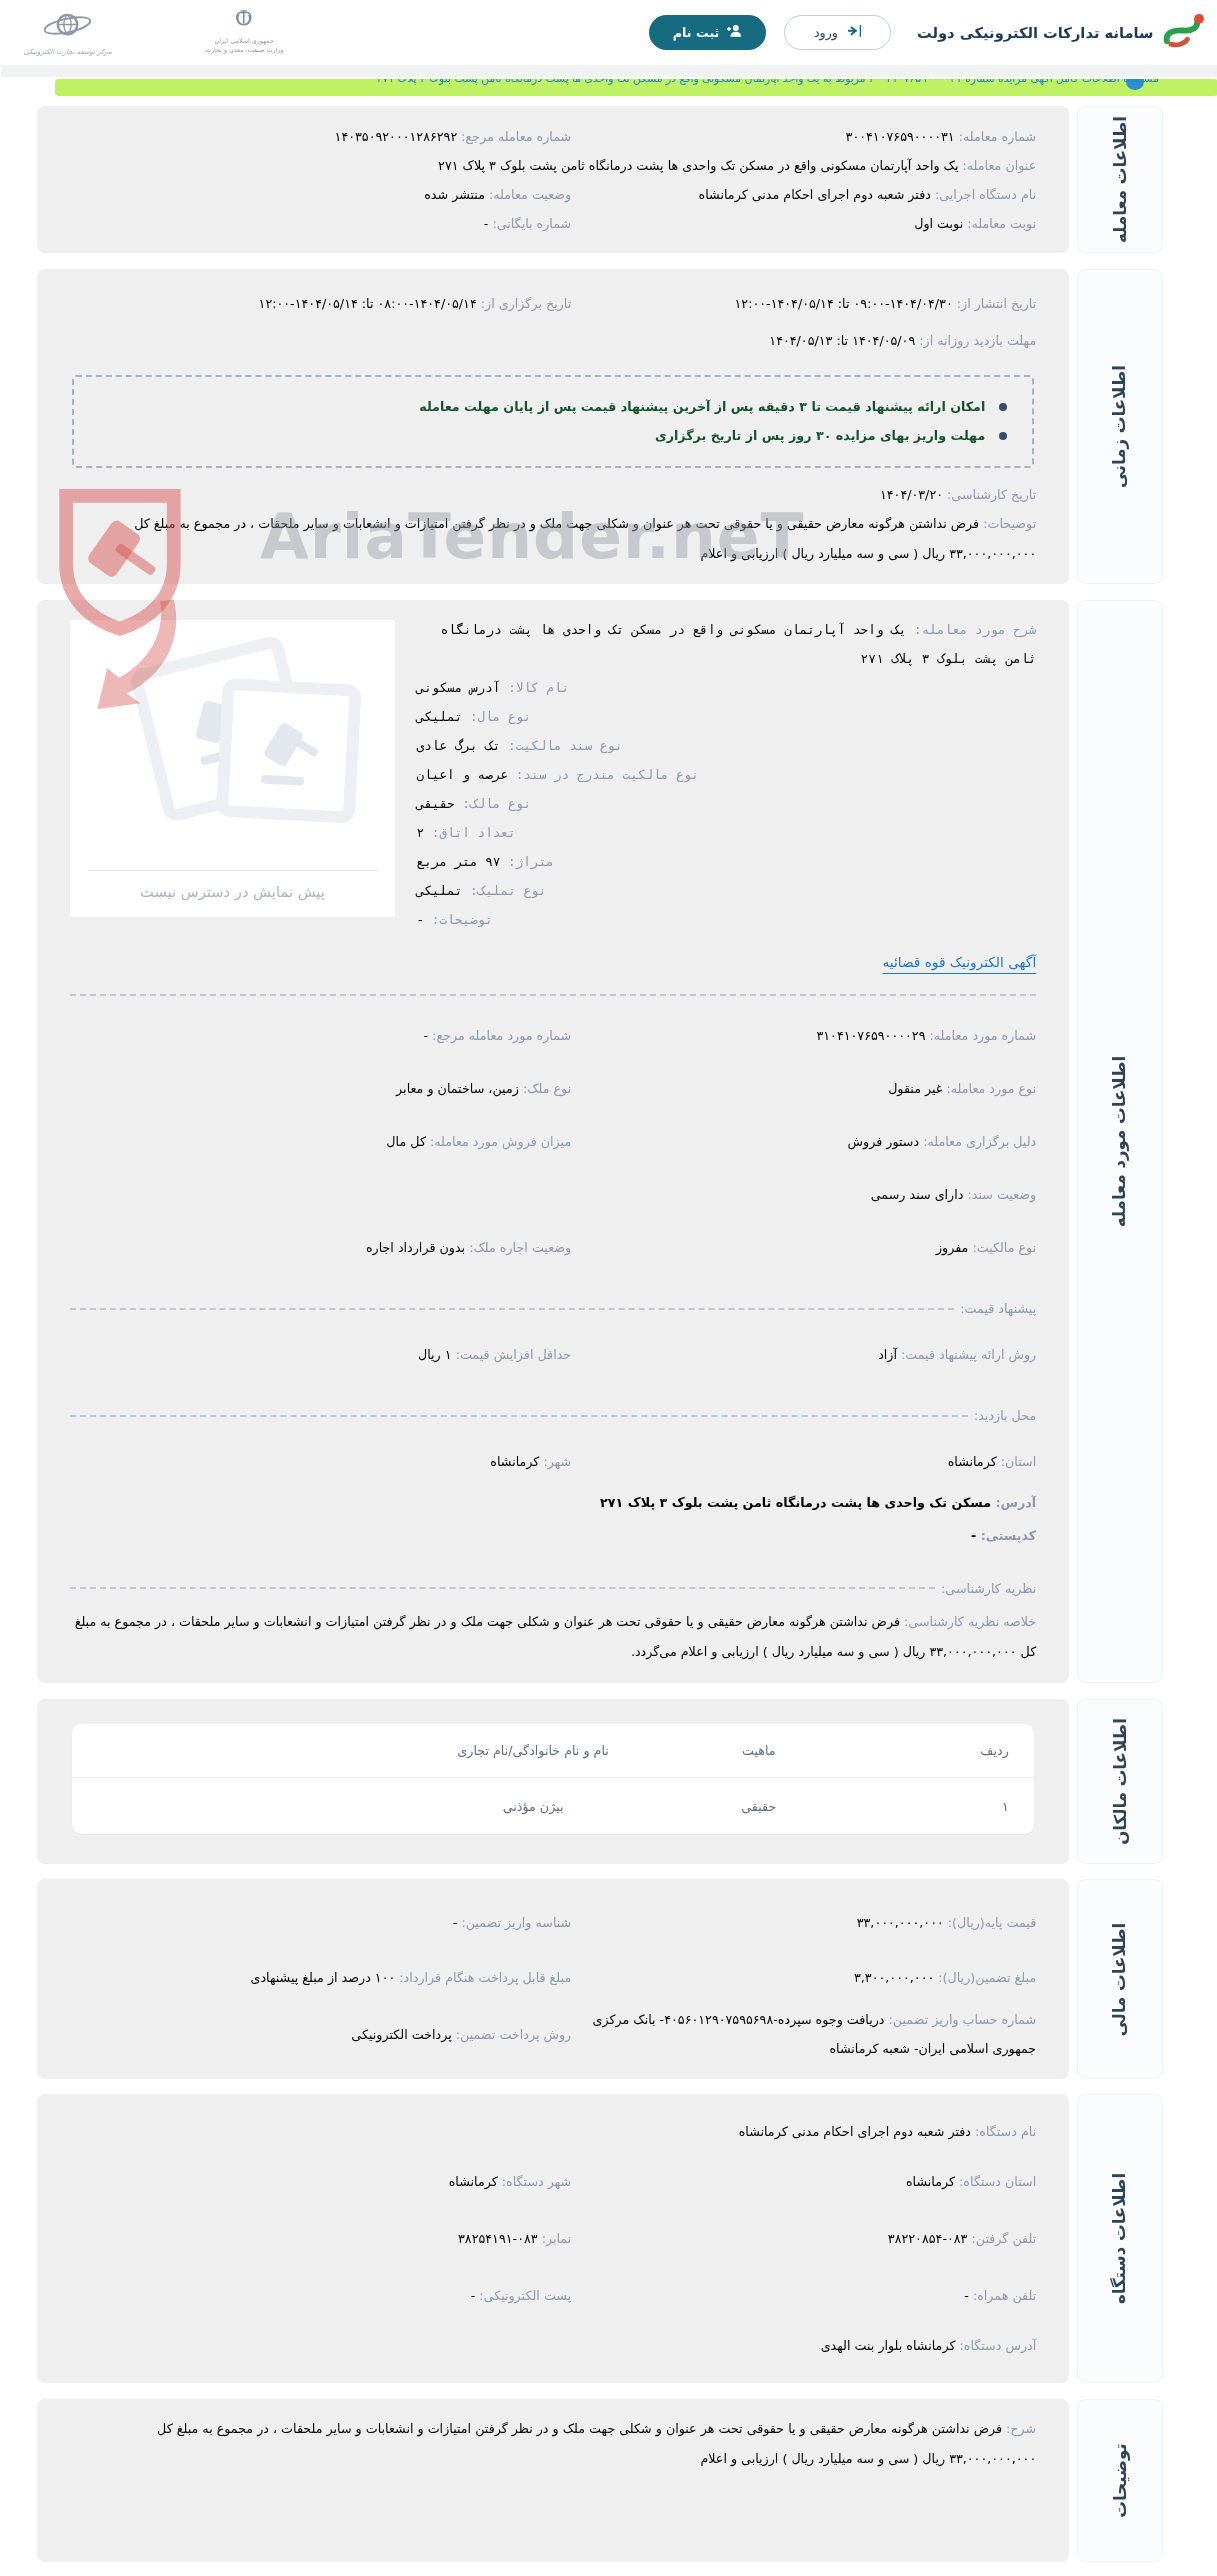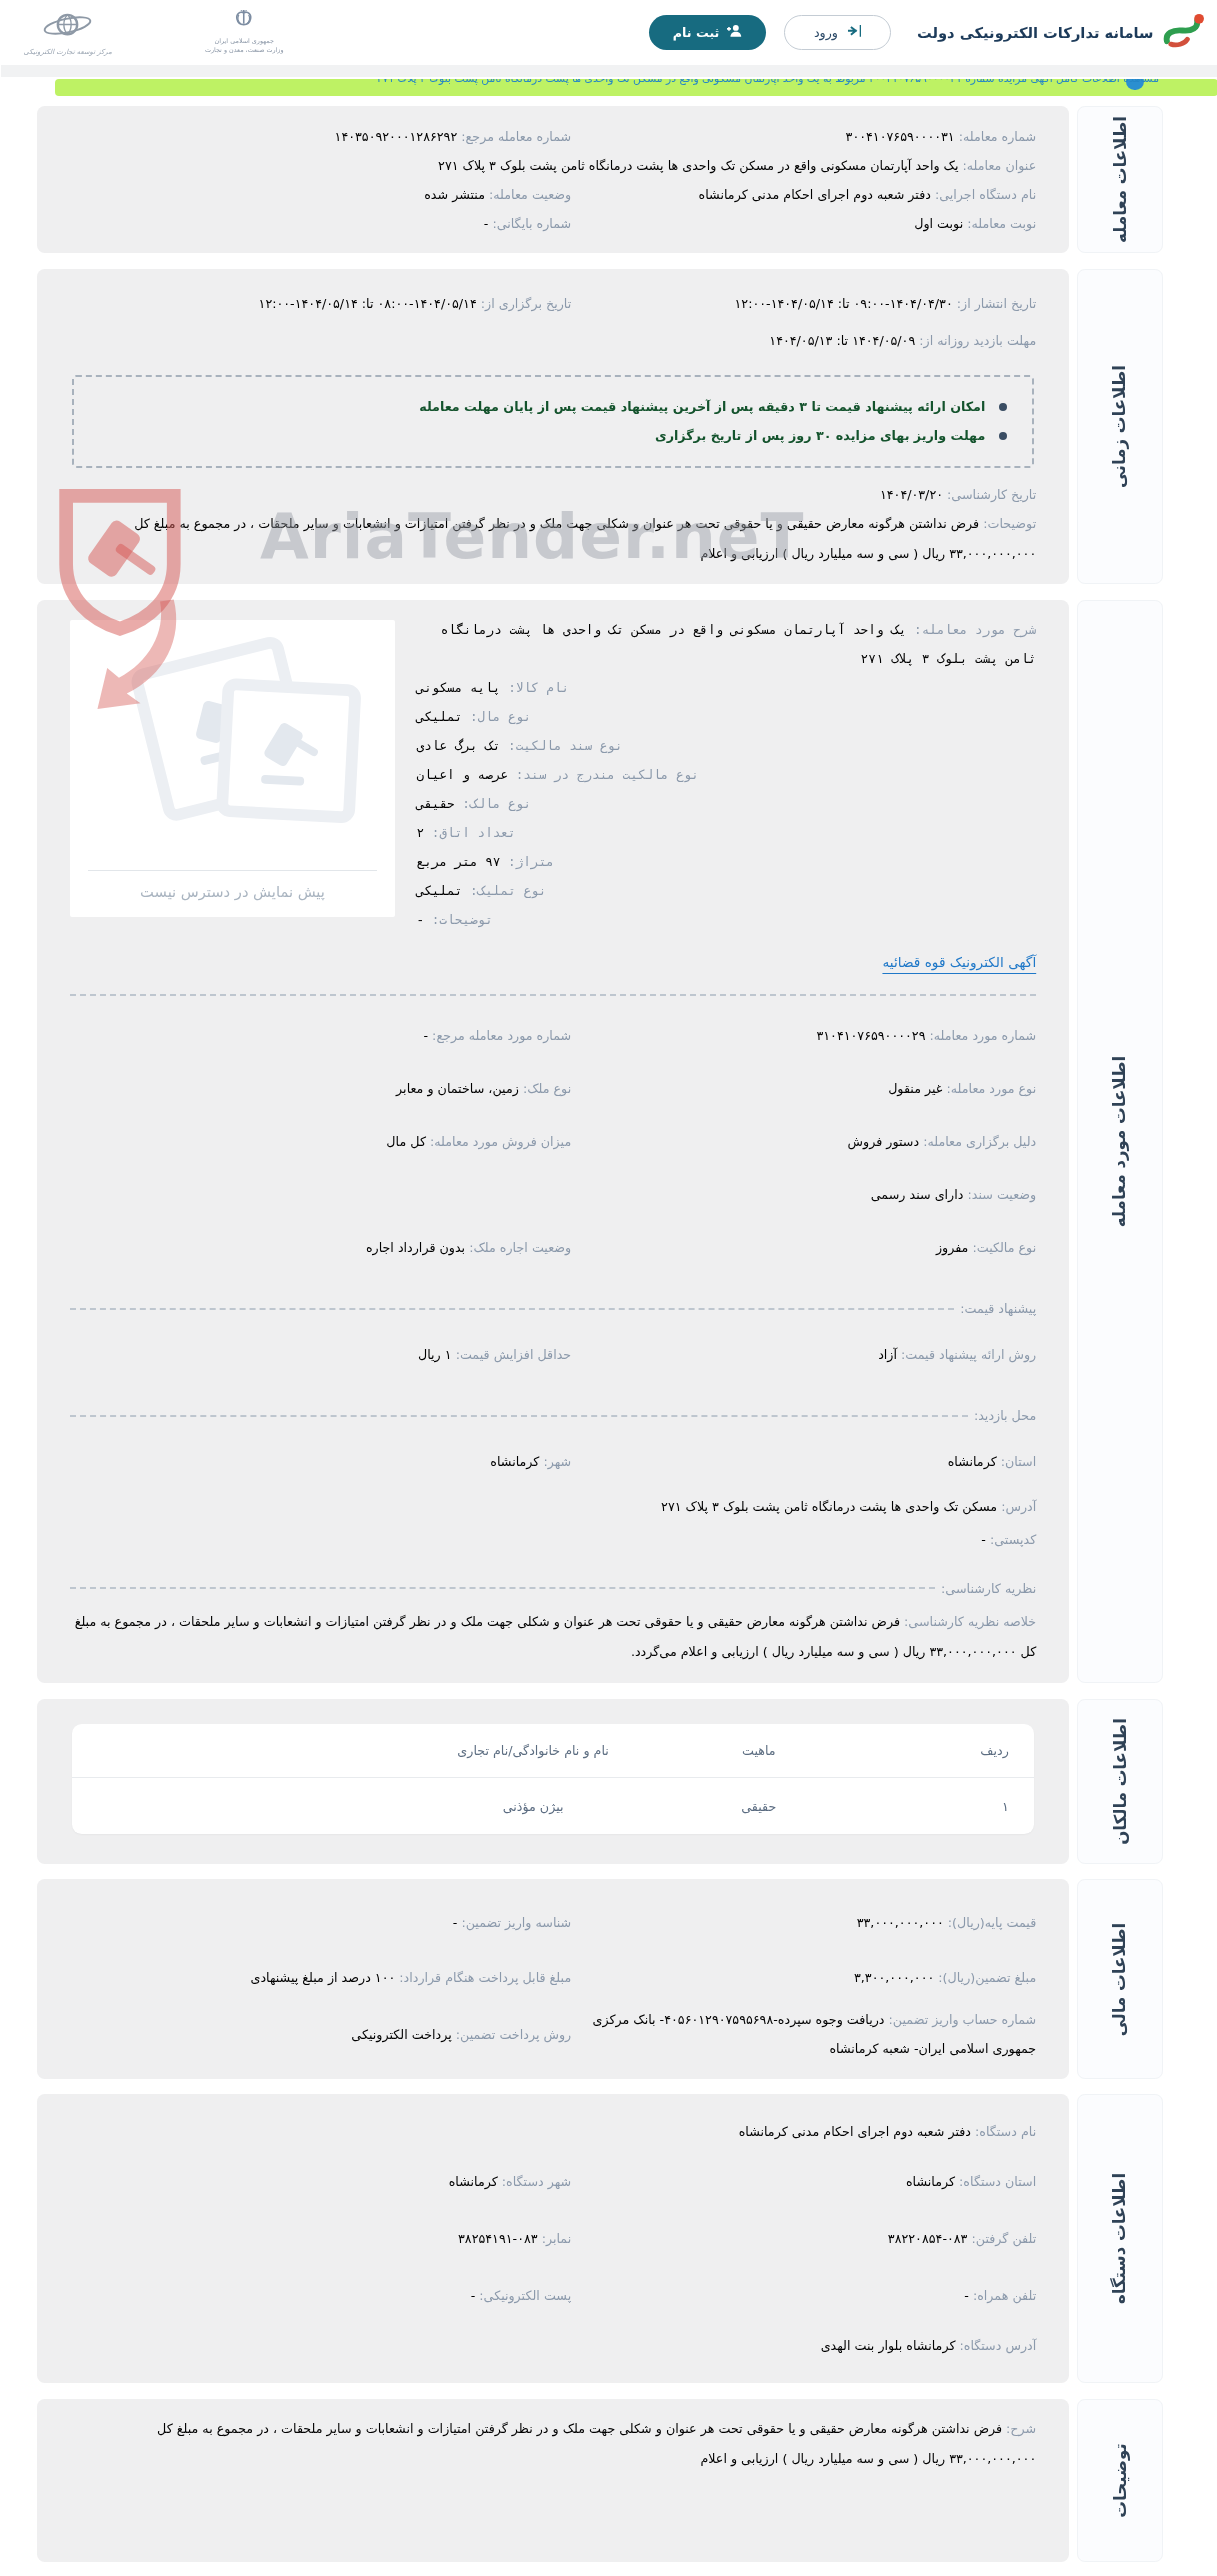--- a/index.html
+++ b/index.html
@@ -81,21 +81,21 @@
   .preview-card { width:325px; flex:none; background:#fff; border-radius:2px; padding:9.8px 11.7px 3.9px; align-self:flex-start; margin-top:3.9px; }
   .preview-art { position:relative; height:235px; }
   .preview-divider { border-top:1px solid #e2e6ea; margin:5.9px 5.9px 0; }
   .preview-caption { text-align:center; color:#a9b4c0; font-size:14.7px; padding:11.7px 0 13.7px; }
   .doc-link { color:#1f78c8; font-size:13.7px; text-decoration:underline; text-underline-offset:5.9px; cursor:pointer; display:inline-block; margin:13.7px 0 3.9px; }
   .hr-dashed { border-top:2px dashed #bec6cf; margin:19.6px 0 13.7px; }
   .dlabel { display:flex; align-items:center; margin:27px 0 11.7px; }
   .dlabel > span { font-size:12.7px; color:#8b99ab; flex:none; }
   .dash-fill { flex:1; border-top:2px dashed #bec6cf; margin-right:5.9px; }
   .sec-item .row.pair { min-height:53px; }
-  .sec-item .row.full { min-height:33px; display:flex; align-items:flex-end; }
+  .sec-item .row.full { min-height:33px; display:flex; align-items:flex-start;font-weight:bold; }
   .sec-finance .row.pair { min-height:55px; }
   .sec-device .row.pair { min-height:57px; }
   .sec-device .row.full { min-height:43px; display:flex; align-items:center; }
   .sec-desc .sec-body { padding-bottom:88px; }
   
   .table-card { background:#fff; border-radius:9.8px; margin:9.8px 2px 13.7px; overflow:hidden; box-shadow:0 1px 2px rgba(0,0,0,0.04); }
   .t-head, .t-row { display:grid; grid-template-columns:108px 284px 1fr 352px; align-items:center; padding:0 25.4px; }
   .t-head { height:53px; color:#5d6e82; font-size:12.7px; }
   .t-row { height:57px; border-top:1px solid #e8ebee; color:#5a6b80; font-size:12.7px; }
   .t-c0 { text-align:right; }
@@ -239,21 +239,21 @@
     <div class="sec-label">
       <span class="vtext">اطلاعات مورد معامله</span>
     </div>
     <div class="sec-body">
       <div class="media-row">
         <div class="media-rows">
             <div class="row">
           <div class="cell"><span class="lbl">شرح مورد معامله:</span> <span class="val">یک واحد آپارتمان مسکونی واقع در مسکن تک واحدی ها پشت درمانگاه ثامن پشت بلوک ۳ پلاک ۲۷۱</span></div>
             </div>
             <div class="row">
-          <div class="cell"><span class="lbl">نام کالا:</span> <span class="val">پایه مسکونی</span></div>
+          <div class="cell"><span class="lbl">نام کالا:</span> <span class="val">آدرس مسکونی</span></div>
             </div>
             <div class="row">
           <div class="cell"><span class="lbl">نوع مال:</span> <span class="val">تملیکی</span></div>
             </div>
             <div class="row">
           <div class="cell"><span class="lbl">نوع سند مالکیت:</span> <span class="val">تک برگ عادی</span></div>
             </div>
             <div class="row">
           <div class="cell"><span class="lbl">نوع مالکیت مندرج در سند:</span> <span class="val">عرصه و اعیان</span></div>
             </div>

